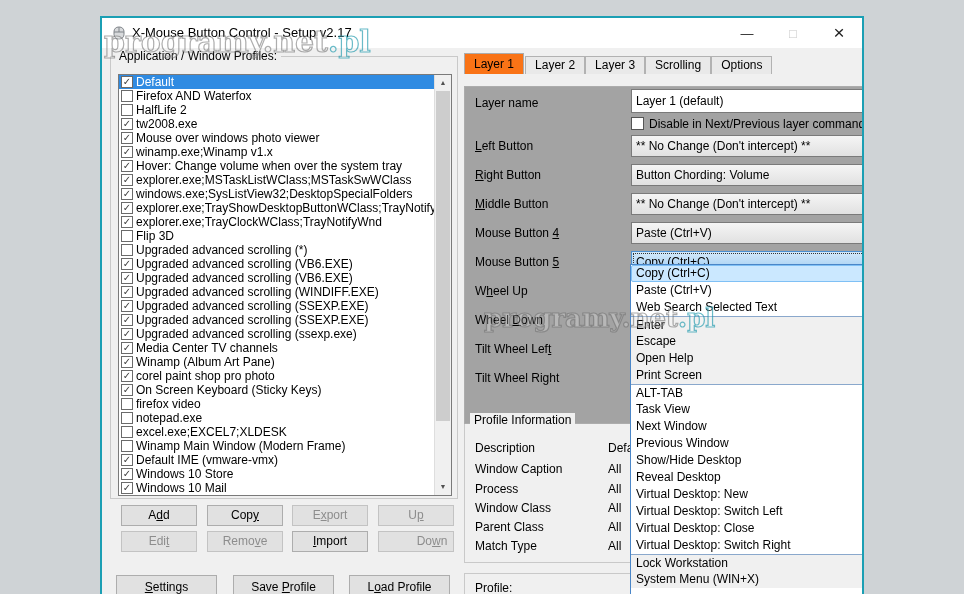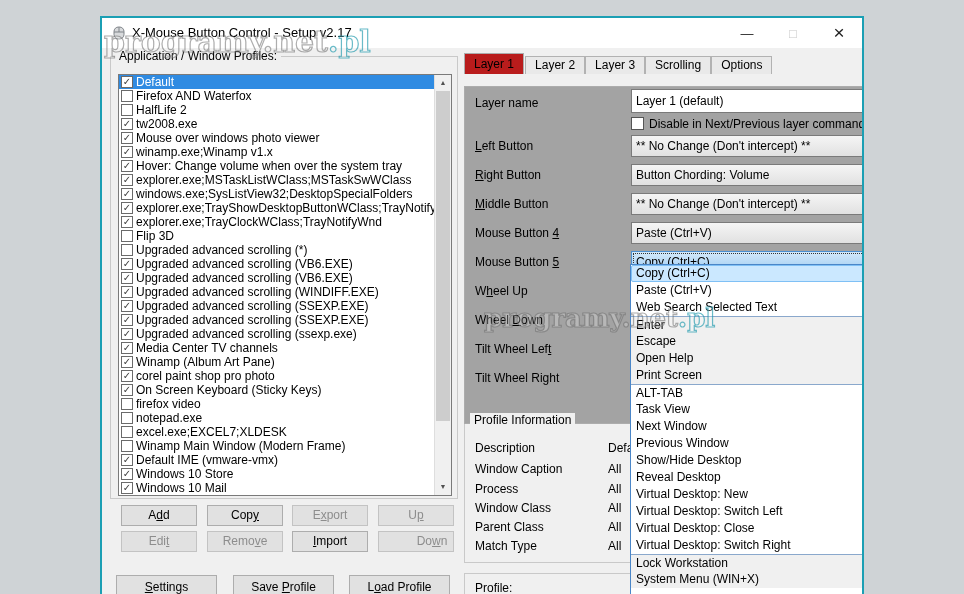--- a/index.html
+++ b/index.html
@@ -32,21 +32,21 @@
   .vs-thumb { position:absolute; left:1px; right:1px; background:#cdcdcd; }
   
   .btn { position:absolute; background:#e1e1e1; border:1px solid #adadad; text-align:center; font-size:12px; }
   .btn.disabled { color:#8d8d8d; border-color:#c3c3c3; }
   .btn-grid { position:absolute; left:14px; top:487px; width:342px; height:48px; }
   .btn-grid .btn { width:76px; height:21px; line-height:19px; }
   .footer-btn { position:absolute; top:557px; width:101px; height:24px; line-height:22px; }
   
   .tabs { position:absolute; left:362px; top:35px; height:21px; display:flex; align-items:flex-end; z-index:3; }
   .tab { height:18px; line-height:17px; padding:0 9px; border:1px solid #b2b2b2; border-bottom:none; background:#e9e9e9; }
-  .tab.active { height:21px; line-height:20px; background:#b91c1c; border-color:#acacac; margin-right:1px; }
+  .tab.active { height:21px; line-height:20px; background:#f97316; border-color:#acacac; margin-right:1px; }
   .tabpage { position:absolute; left:362px; top:68px; width:584px; height:338px; border:1px solid #acacac; background:#a3a3a3; z-index:1; }
   
   .row-label { position:absolute; left:10px; white-space:nowrap; line-height:14px; }
   .textinput { position:absolute; left:166px; top:2px; width:318px; height:24px; background:#fff; border:1px solid #7a7a7a; padding:4px 4px; font:12px "Liberation Sans", sans-serif; }
   .tool-btn { position:absolute; top:1px; width:26px; height:26px; background:#e9e9e9; border:1px solid #b0b0b0; display:flex; align-items:center; justify-content:center; }
   .icon-swap { color:#2233cc; font-size:15px; font-weight:bold; }
   .icon-delete { color:#dd2222; font-size:18px; line-height:18px; }
   .icon-copylayer { position:relative; width:14px; height:14px; }
   .icon-copylayer::before { content:""; position:absolute; right:0; top:0; width:9px; height:9px; border:1.5px solid #3333bb; }
   .icon-copylayer::after { content:""; position:absolute; left:0; bottom:0; width:9px; height:9px; border:1.5px solid #3333bb; background:#e9e9e9; }

